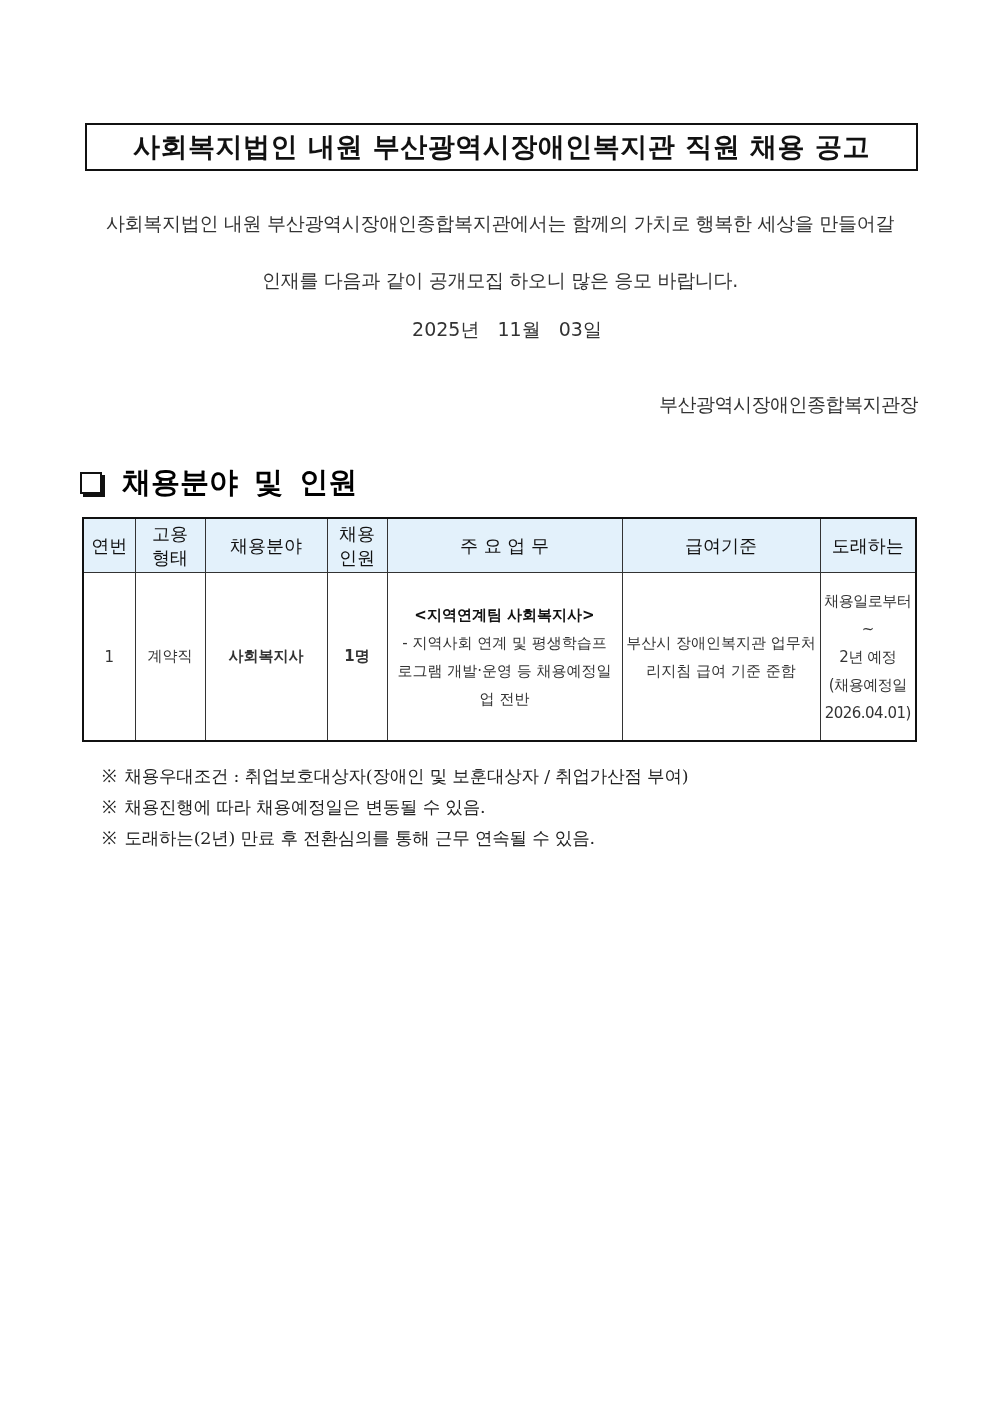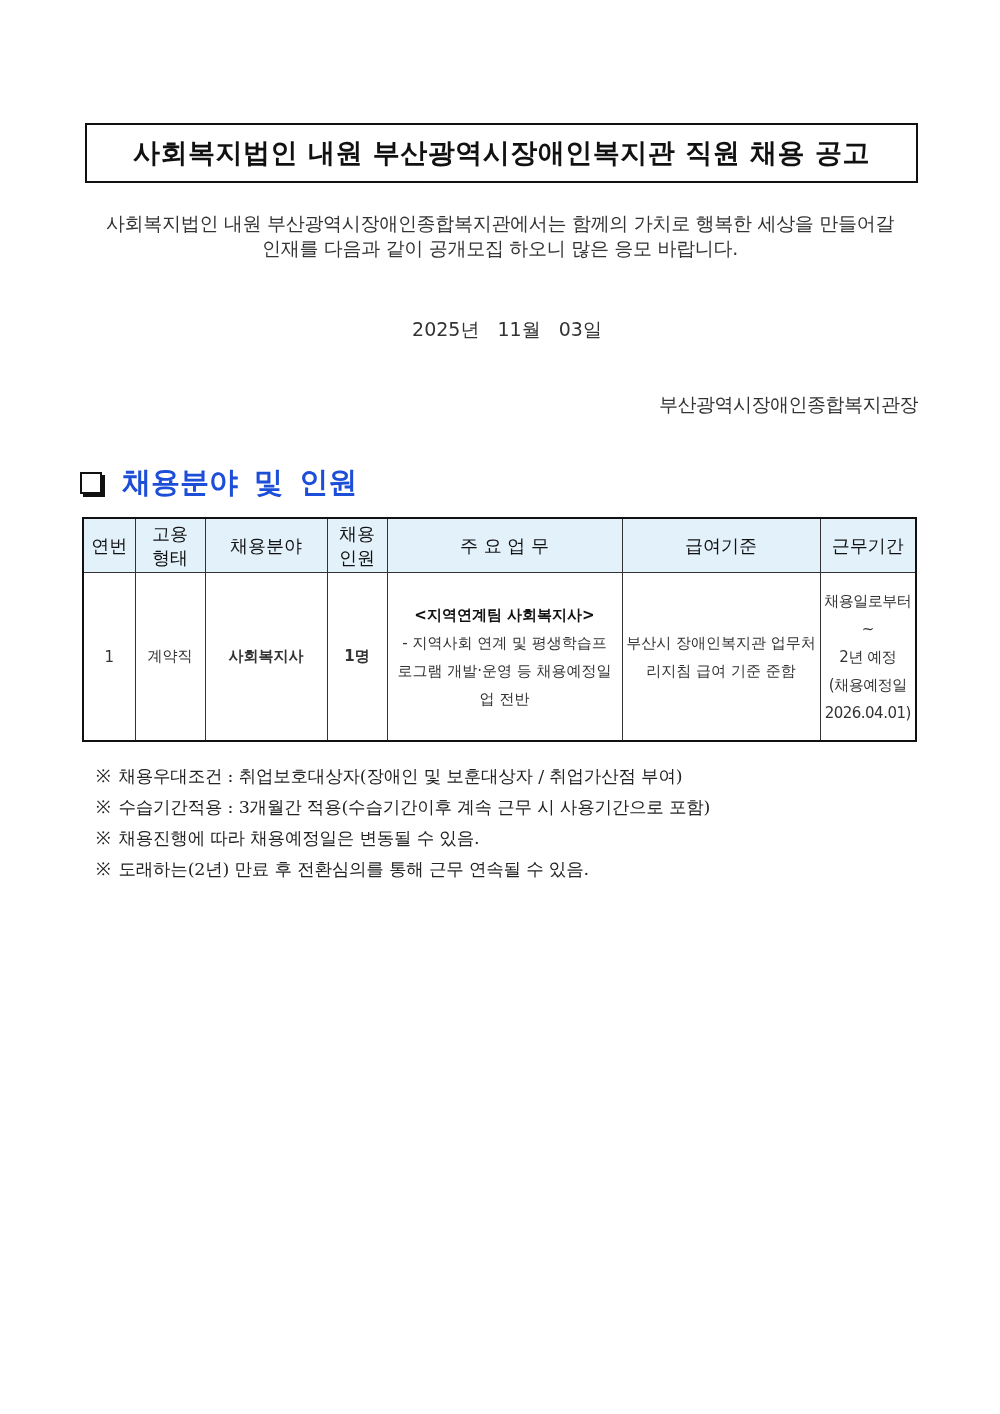--- a/index.html
+++ b/index.html
@@ -2,42 +2,42 @@
 <html><head>
 <meta charset="utf-8">
 <style>
   html, body { margin: 0; padding: 0; background: #ffffff; }
   body {
     width: 1000px; height: 1414px; position: relative; overflow: hidden;
     font-family: "DejaVu Sans", "Liberation Sans", sans-serif;
     color: #222;
   }
   .title-box {
-    position: absolute; left: 85px; top: 123px; width: 833px; height: 60px;
+    position: absolute; left: 85px; top: 123px; width: 833px; height: 48px;
     border: 2px solid #111; box-sizing: border-box;
     display: flex; align-items: center; justify-content: center;
     font-size: 27px; font-weight: bold; letter-spacing: 0.5px; color: #111;
   }
   .intro {
     position: absolute; left: 80px; width: 840px; text-align: center;
     font-size: 19px; color: #333; letter-spacing: -0.3px;
   }
   .intro.l1 { top: 211px; }
-  .intro.l2 { top: 236px; }
+  .intro.l2 { top: 268px; }
   .date {
     position: absolute; left: 0; width: 1014px; top: 317px; text-align: center;
     font-size: 19px; color: #333; word-spacing: 12px;
   }
   .issuer {
     position: absolute; right: 82px; top: 392px;
     font-size: 19px; color: #333; letter-spacing: -0.5px; text-align: center;
   }
   .section-heading {
     position: absolute; left: 80px; top: 463px; display: flex; align-items: center;
-    font-size: 29px; font-weight: bold; color: #1d4ed8; word-spacing: 6px;
+    font-size: 29px; font-weight: bold; color: #000000; word-spacing: 6px;
   }
   .section-heading .box-icon {
     width: 22px; height: 22px; border: 2px solid #111; background: #fff;
     box-shadow: 3px 3px 0 #111; margin-right: 20px; box-sizing: border-box;
   }
   table.recruit {
     position: absolute; left: 82px; top: 517px; width: 833px;
     border-collapse: collapse; border: 2.5px solid #111; table-layout: fixed;
   }
   table.recruit th, table.recruit td {
@@ -46,21 +46,21 @@
   table.recruit th {
     background: #e3f1fb; height: 53px; font-weight: normal; font-size: 18px; color: #111; line-height: 24px;
   }
   table.recruit td { height: 167px; font-size: 15px; color: #333; }
   td.bold { font-weight: bold; color: #111; font-size: 16px; }
   td.duties { text-align: left; padding: 0 6px; font-size: 14.5px; line-height: 28px; margin-left: 8px; }
   td.duties .dt { font-weight: bold; color: #111; }
   td.salary { text-align: left; padding: 0 6px; font-size: 14.5px; line-height: 28px; }
   td.period { font-size: 14px; line-height: 28px; letter-spacing: -0.5px; }
   .notes {
-    position: absolute; left: 96px; top: 764px; font-size: 17.5px; color: #222;
+    position: absolute; left: 102px; top: 764px; font-size: 17.5px; color: #222;
     font-family: "DejaVu Serif", "Liberation Serif", serif; letter-spacing: -0.2px;
   }
   .notes div { height: 31px; line-height: 25px; white-space: nowrap; }
   .notes .mark { margin-right: 8px; }
 </style>
 </head>
 <body>
 
 <div class="title-box">사회복지법인 내원 부산광역시장애인복지관 직원 채용 공고</div>
 
@@ -92,21 +92,21 @@
         <div>고용</div>
         <div>형태</div>
       </th>
       <th>채용분야</th>
       <th>
         <div>채용</div>
         <div>인원</div>
       </th>
       <th>주 요 업 무</th>
       <th>급여기준</th>
-      <th>근무기간</th>
+      <th>도래하는</th>
     </tr>
   </thead>
   <tbody>
     <tr>
       <td>1</td>
       <td>계약직</td>
       <td class="bold">사회복지사</td>
       <td class="bold">1명</td>
       <td class="duties">
         <div class="dt">&lt;지역연계팀 사회복지사&gt;</div>
@@ -124,16 +124,15 @@
         <div>2년 예정</div>
         <div>(채용예정일</div>
         <div>2026.04.01)</div>
       </td>
     </tr>
   </tbody>
 </table>
 
 <div class="notes">
   <div><span class="mark">※</span><span>채용우대조건 : 취업보호대상자(장애인 및 보훈대상자 / 취업가산점 부여)</span></div>
-  <div><span class="mark">※</span><span>수습기간적용 : 3개월간 적용(수습기간이후 계속 근무 시 사용기간으로 포함)</span></div>
   <div><span class="mark">※</span><span>채용진행에 따라 채용예정일은 변동될 수 있음.</span></div>
   <div><span class="mark">※</span><span>도래하는(2년) 만료 후 전환심의를 통해 근무 연속될 수 있음.</span></div>
 </div>
 
 </body></html>

